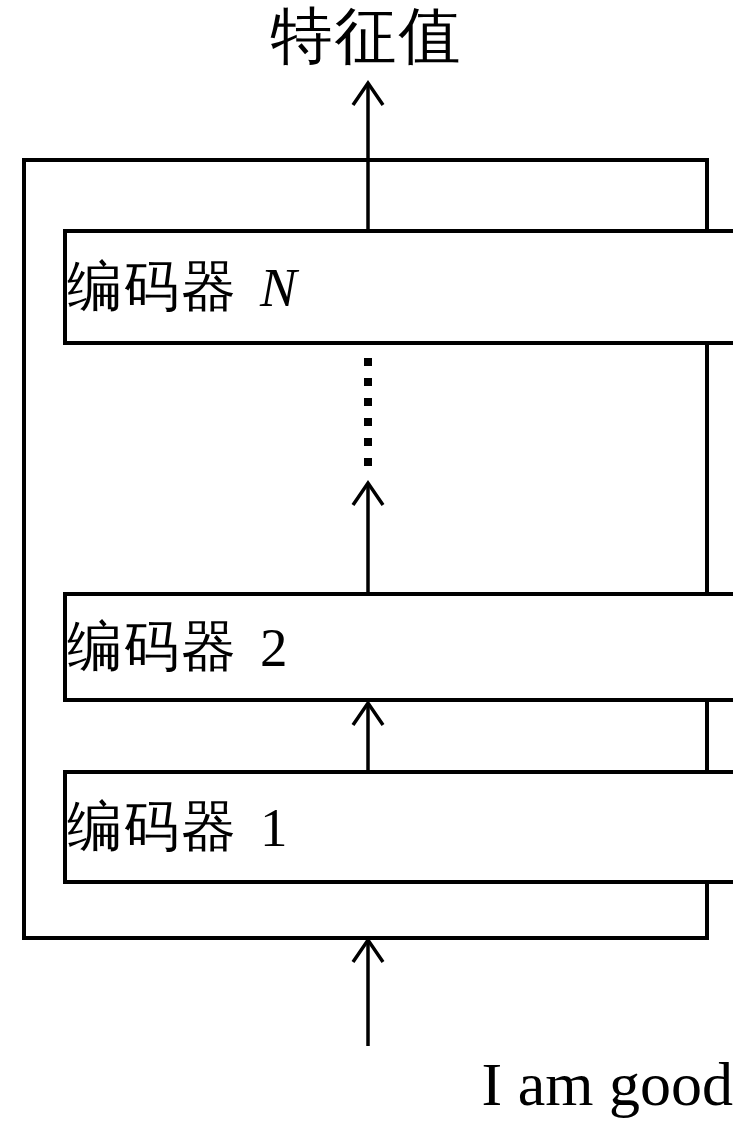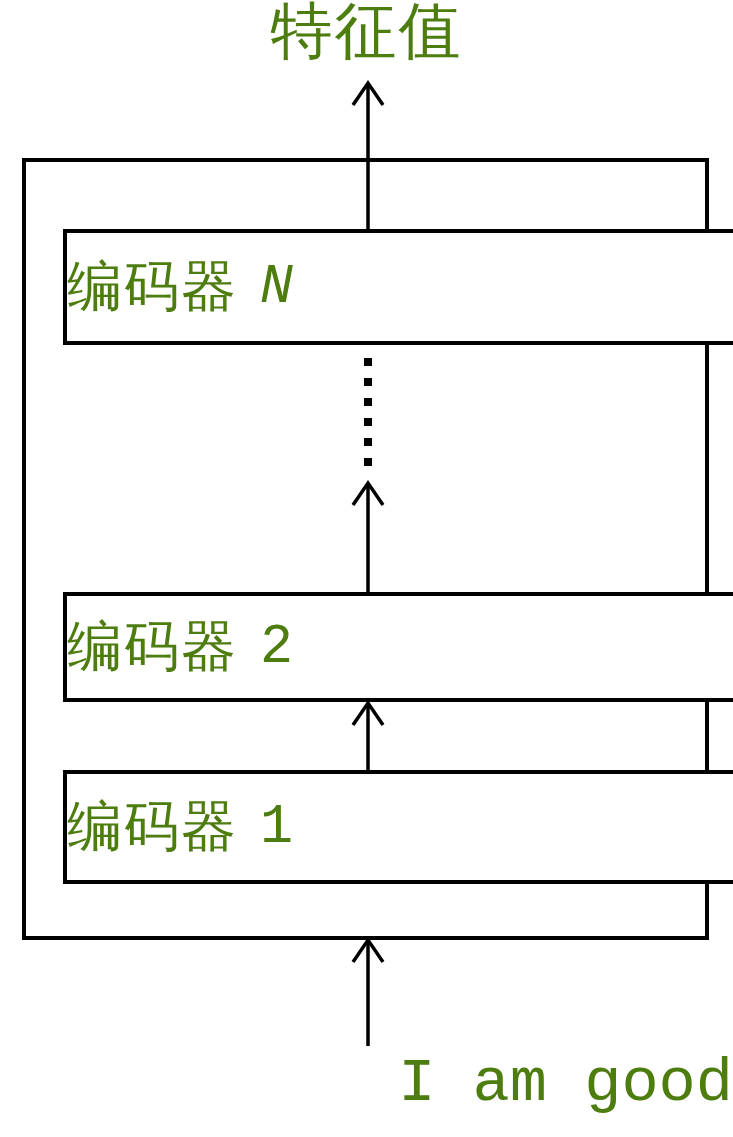--- a/index.html
+++ b/index.html
@@ -1,22 +1,22 @@
 <!DOCTYPE html>
 <html><head>
 <meta charset="utf-8">
 <style>
   html, body { margin: 0; padding: 0; background: #ffffff; }
   .canvas {
     position: relative;
     width: 733px;
     height: 1137px;
     background: #ffffff;
-    font-family: Liberation Mono, monospace;
-    color: #4d7c0f;
+    font-family: Liberation Serif, serif;
+    color: #000000;
     overflow: hidden;
   }
   .arrow-layer {
     position: absolute;
     left: 0; top: 0;
     width: 733px; height: 1137px;
     pointer-events: none;
   }
   .title-label {
     position: absolute;

